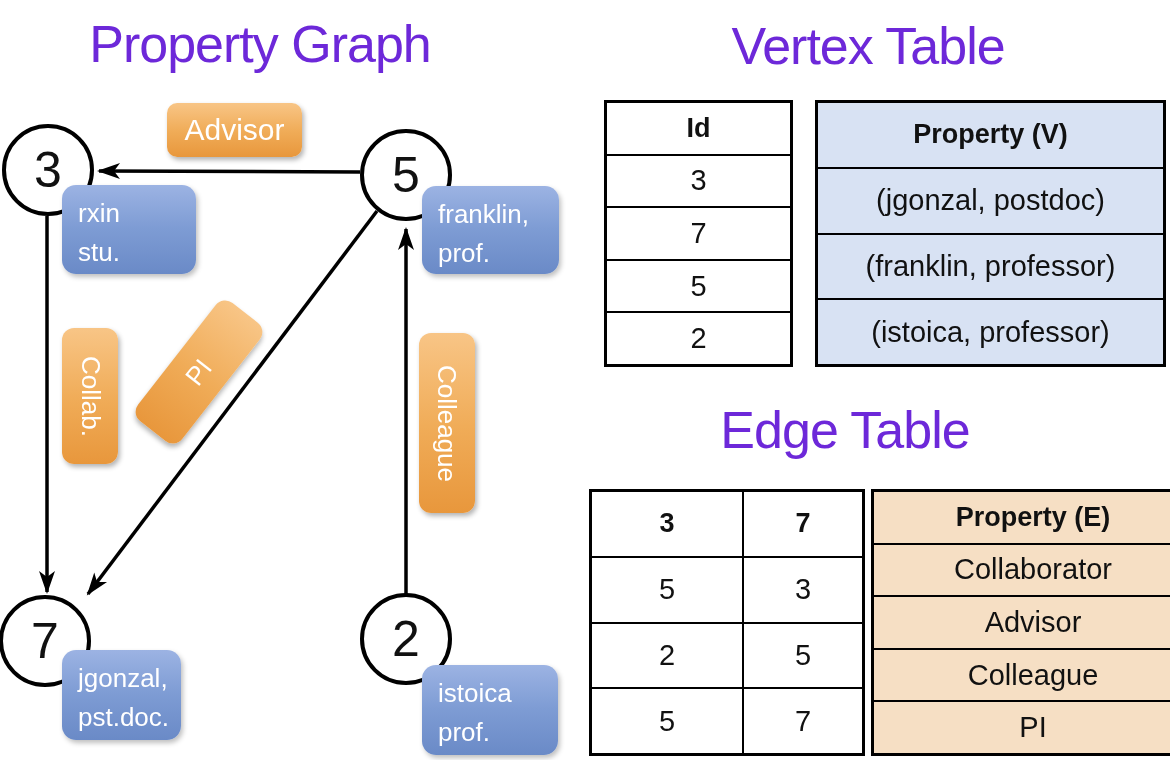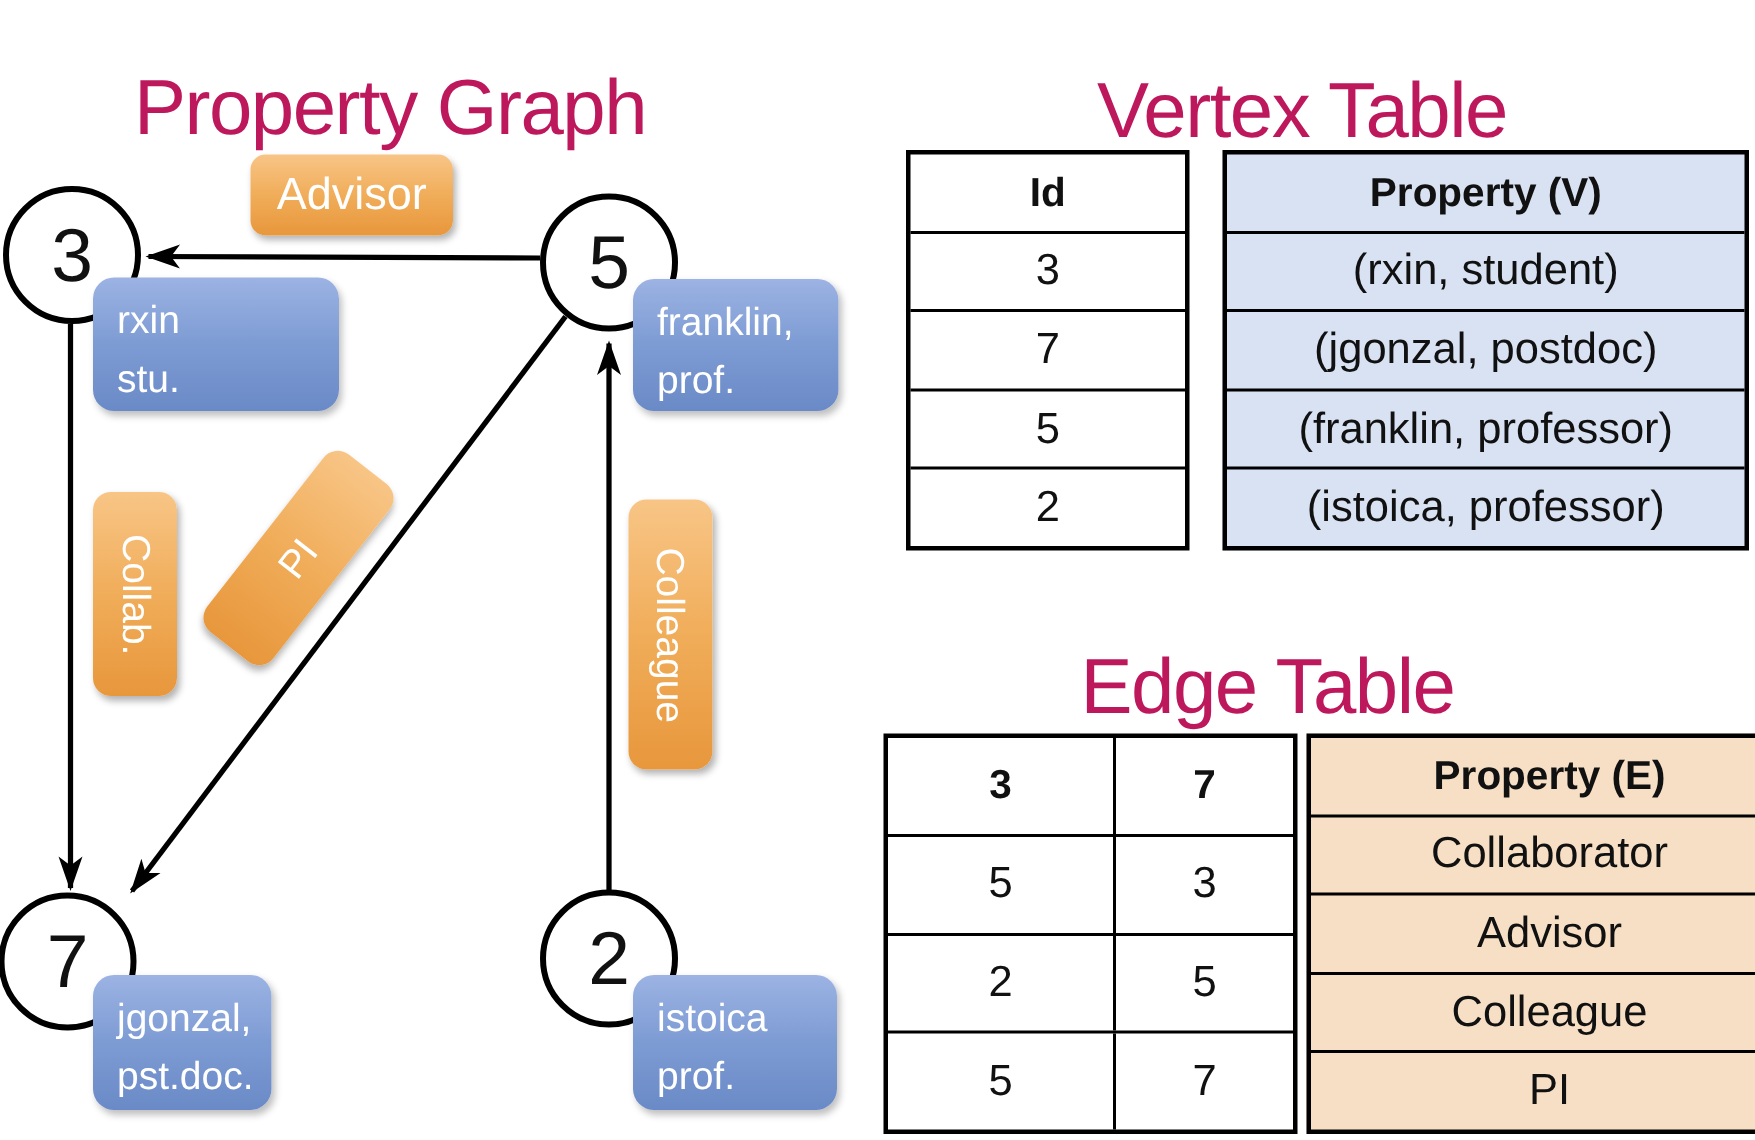--- a/index.html
+++ b/index.html
@@ -2,21 +2,21 @@
 <html><head>
 <meta charset="utf-8">
 <style>
   html,body { margin:0; padding:0; background:#fff; }
   .stage {
     position:relative; width:1170px; height:760px; overflow:hidden;
     background:#fff; font-family:"Liberation Sans", sans-serif; color:#111;
   }
   .big-title {
     position:absolute; text-align:center; font-size:52px; letter-spacing:-1px;
-    color:#be185d; white-space:nowrap;margin-top:28px;
+    color:#6d28d9; white-space:nowrap;
   }
   
   .edges-svg { position:absolute; left:0; top:0; z-index:3; pointer-events:none; }
   .node {
     position:absolute; width:92px; height:92px; box-sizing:border-box;
     border:4px solid #000; border-radius:50%; background:#fff; z-index:2;
     display:flex; align-items:center; justify-content:center; font-size:50px; color:#111;
   }
   .olabel {
     position:absolute; z-index:4; color:#fff;
@@ -88,50 +88,49 @@
   <div class="olabel" style="left:62px; top:328px; width:56px; height:136px; border-radius:12px;">
     <span class="vtext">Collab.</span>
   </div>
   <div class="olabel" style="left:171px; top:297px; width:56px; height:150px; border-radius:12px; transform:rotate(38deg);">
     <span class="vtext2">PI</span>
   </div>
   <div class="olabel" style="left:419px; top:333px; width:56px; height:180px; border-radius:12px;">
     <span class="vtext">Colleague</span>
   </div>
 
-  <div class="pbox" style="left:62px; top:185px; width:164px; height:89px;">
+  <div class="pbox" style="left:62px; top:185px; width:134px; height:89px;">
     <div>rxin</div>
     <div>stu.</div>
   </div>
   <div class="pbox" style="left:422px; top:186px; width:137px; height:88px;">
     <div>franklin,</div>
     <div>prof.</div>
   </div>
   <div class="pbox" style="left:62px; top:650px; width:119px; height:90px;">
     <div>jgonzal,</div>
     <div>pst.doc.</div>
   </div>
-  <div class="pbox" style="left:422px; top:650px; width:136px; height:90px;">
+  <div class="pbox" style="left:422px; top:665px; width:136px; height:90px;">
     <div>istoica</div>
     <div>prof.</div>
   </div>
 
   <div class="big-title" style="left:668px; top:16px; width:400px;">Vertex Table</div>
 
   <div class="t-outer" style="left:604px; top:100px; width:189px; height:267px;">
     <div class="t-row">Id</div>
     <div class="t-row">3</div>
     <div class="t-row">7</div>
     <div class="t-row">5</div>
     <div class="t-row">2</div>
   </div>
 
   <div class="t-outer bluefill" style="left:815px; top:100px; width:351px; height:267px;justify-content:center;">
     <div class="t-row">Property (V)</div>
-    <div class="t-row">(rxin, student)</div>
     <div class="t-row">(jgonzal, postdoc)</div>
     <div class="t-row">(franklin, professor)</div>
     <div class="t-row">(istoica, professor)</div>
   </div>
 
   <div class="big-title" style="left:645px; top:400px; width:400px;">Edge Table</div>
 
   <div class="t-outer" style="left:589px; top:489px; width:276px; height:267px;">
     <div class="t-row e-row">
       <div class="ecell c1">3</div>

